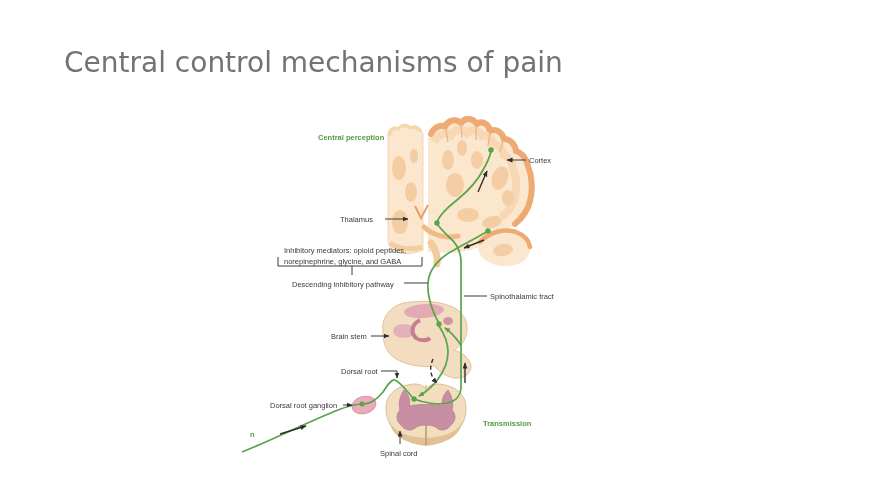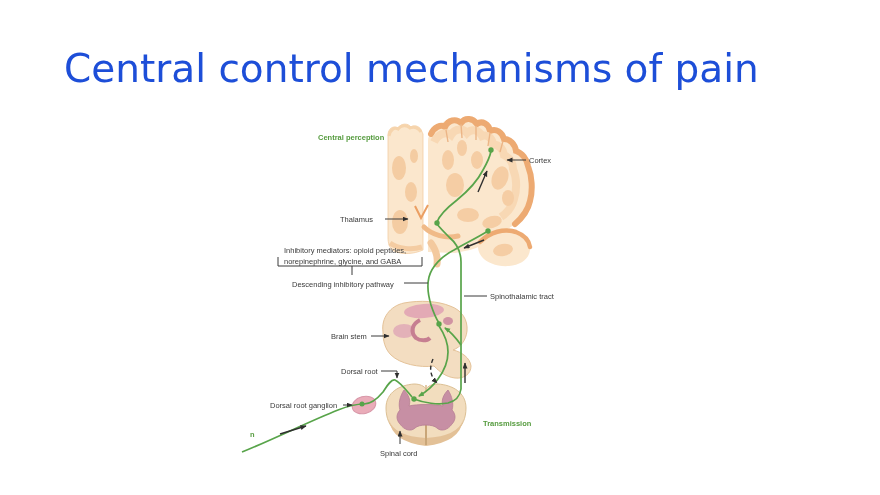--- a/index.html
+++ b/index.html
@@ -1,20 +1,20 @@
 <!DOCTYPE html>
 <html><head>
 <meta charset="utf-8">
 <style>
   html,body{margin:0;padding:0;background:#ffffff;}
   .slide{position:relative;width:880px;height:495px;background:#ffffff;overflow:hidden;
          font-family:"Liberation Sans",sans-serif;}
   .slide-title{position:absolute;left:64px;top:46px;margin:0;
         font-family:"DejaVu Sans","Liberation Sans",sans-serif;
-        font-weight:400;font-size:39px;line-height:1.2;color:#1d4ed8;white-space:nowrap;}
+        font-weight:400;font-size:28px;line-height:1.2;color:#737373;white-space:nowrap;}
   .figure-svg{position:absolute;left:238px;top:112px;width:336px;height:362px;}
   .lbl{font-family:"Liberation Sans",sans-serif;font-size:7.5px;fill:#3a3a3a;}
   .glabel{font-family:"Liberation Sans",sans-serif;font-size:7.5px;font-weight:bold;fill:#559b3e;}
   .leader{stroke:#3a3a3a;stroke-width:1;fill:none;}
   .dirarrow{stroke:#2f2f2f;stroke-width:1.4;fill:none;}
   .gpath{stroke:#58a44a;stroke-width:1.7;fill:none;}
   .gdot{fill:#58a44a;}
 </style>
 </head>
 <body>

